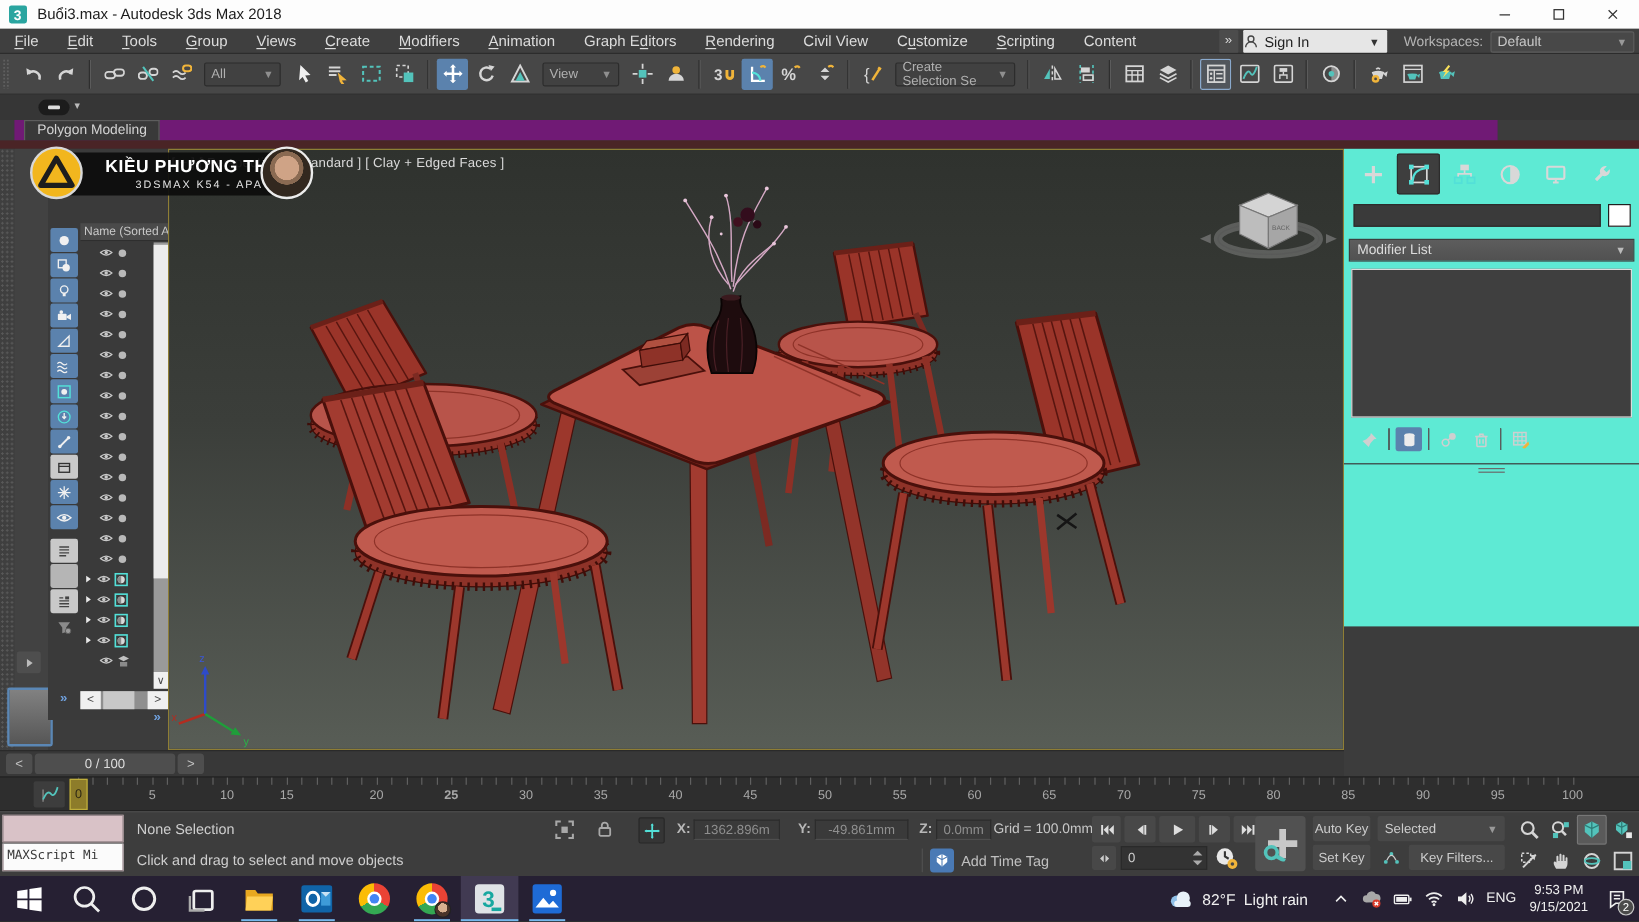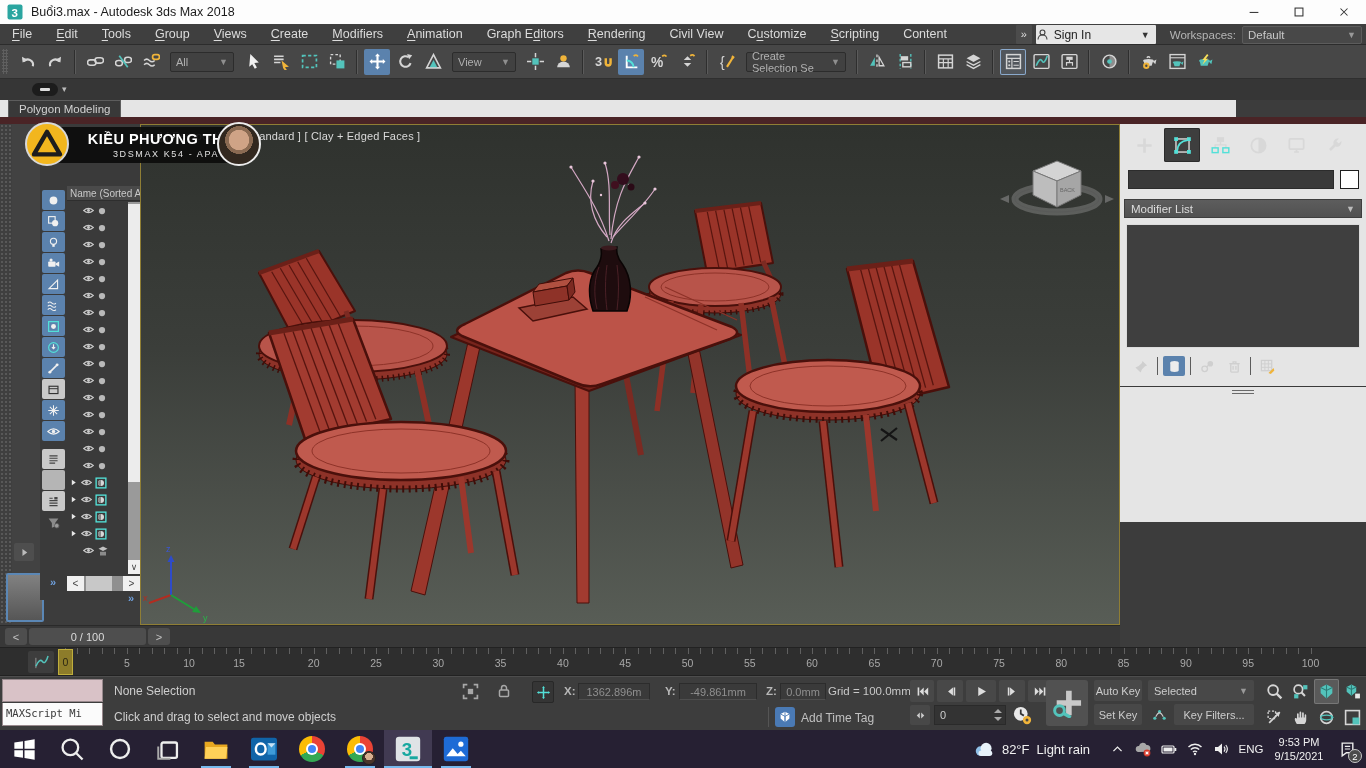--- a/index.html
+++ b/index.html
@@ -39,21 +39,21 @@
 .tdd{height:20px;background:#414141;border:1px solid #2c2c2c;border-radius:2px;color:#b0b0b0;font-size:11px;display:flex;align-items:center;padding:0 5px;margin:0 4px;flex:0 0 auto}
 .tdd .arr{color:#8f8f8f;font-size:9px;margin-left:auto}
 
 
 #ribbon-tabs{position:absolute;left:0;top:79px;width:1366px;height:21px;background:#363636;display:flex;align-items:flex-end;padding-left:18px}
 .rtab{padding:0 18px;font-size:12px;color:#9a9a9a;line-height:20px;height:20px}
 .rtab.active{background:#4d4d4d;color:#e6e6e6;border:1px solid #5a5a5a;border-bottom:none;border-radius:2px 2px 0 0}
 #ribbon-oval{margin-left:14px;margin-bottom:4px;width:26px;height:13px;background:#1c1c1c;border-radius:7px;display:flex;align-items:center;justify-content:center}
 #ribbon-oval::after{content:"";width:10px;height:3px;background:#ddd;border-radius:1px}
 #ribbon-oval-arrow{color:#bbb;font-size:9px;margin-left:4px;margin-bottom:6px}
-#ribbon-sub{position:absolute;left:0;top:100px;width:1236px;height:17px;background:#e5e5e5}
+#ribbon-sub{position:absolute;left:12px;top:100px;width:1236px;height:17px;background:#701a75}
 #polygon-modeling{position:absolute;left:8px;top:0;height:17px;background:#393939;border:1px solid #5d5d5d;border-bottom:none;padding:0 10px;font-size:11.5px;color:#d2d2d2;line-height:16px}
 #ribbon-strip{position:absolute;left:0;top:117px;width:1366px;height:7px;background:#4a2426}
 
 
 #leftgrip{position:absolute;left:0;top:124px;width:12px;height:501px;background:#3f3f3f;
  background-image:radial-gradient(#585858 1px,transparent 1.1px);background-size:4px 4px}
 #leftcol{position:absolute;left:12px;top:124px;width:28px;height:501px;background:#424242}
 #expand-btn{position:absolute;left:14px;top:543px;width:20px;height:18px;background:#4e4e4e;border-radius:2px;display:flex;align-items:center;justify-content:center}
 #layout-box{position:absolute;left:6px;top:573px;width:38px;height:49px;border:2px solid #5b87b5;border-radius:2px;background:linear-gradient(#818181,#565656)}
 .dock-chevron{position:absolute;color:#6fa0dd;font-size:11px;font-weight:bold;z-index:5}
@@ -84,21 +84,21 @@
 
 #watermark{position:absolute;left:25px;top:120px;width:240px;height:48px;z-index:40}
 #wm-bar{position:absolute;left:22px;top:7px;width:212px;height:36px;background:rgba(12,12,12,.92);border-radius:0 18px 18px 0;display:flex;flex-direction:column;align-items:center;justify-content:center;padding-left:26px}
 #wm-title{font-size:14.5px;font-weight:bold;color:#fff;letter-spacing:.5px;white-space:nowrap}
 #wm-sub{font-size:9px;color:#e2e2e2;letter-spacing:1.6px;margin-top:2px;white-space:nowrap}
 #wm-logo{position:absolute;left:0;top:2px;width:44px;height:44px;border-radius:50%;background:#f2b61e;border:2px solid #d8d8d8;display:flex;align-items:center;justify-content:center}
 #wm-avatar{position:absolute;left:192px;top:2px;width:44px;height:44px;border-radius:50%;border:2px solid #ececec;
  background:radial-gradient(circle at 50% 40%,#cfa386 0 32%,#8a6a52 33% 44%,#32281f 45% 100%)}
 
 
-#cmdpanel{position:absolute;left:1120px;top:124px;width:246px;height:398px;background:#e5e5e5}
+#cmdpanel{position:absolute;left:1120px;top:124px;width:246px;height:398px;background:#5eead4}
 #cp-tabs{position:absolute;left:6px;top:4px;display:flex;gap:2px}
 .cptab{width:36px;height:34px;display:flex;align-items:center;justify-content:center;color:#d8d8d8;border-radius:2px}
 .cptab.active{background:#3e3e3e;box-shadow:inset 0 0 0 1px #2c2c2c}
 #cp-name{position:absolute;left:8px;top:46px;width:206px;height:19px;background:#3a3a3a;border:1px solid #2c2c2c}
 #cp-swatch{position:absolute;left:220px;top:46px;width:19px;height:19px;border:1px solid #1f1f1f}
 #cp-modlist{position:absolute;left:4px;top:75px;width:238px;height:19px;background:linear-gradient(#5d5d5d,#515151);border:1px solid #3e3e3e;display:flex;align-items:center;padding:0 6px;font-size:11.5px;color:#dcdcdc;justify-content:space-between}
 #cp-modlist .arr{font-size:9px;color:#bbb}
 #cp-stack{position:absolute;left:6px;top:100px;width:234px;height:124px;background:#3f3f3f;border:1px solid #dcdcdc}
 #cp-stackbtns{position:absolute;left:10px;top:232px;display:flex;align-items:center;gap:5px}
 .spbtn{width:22px;height:20px;display:flex;align-items:center;justify-content:center;color:#cfcfcf;border-radius:2px}
@@ -1274,21 +1274,21 @@
         <div class="rtick" style="left: 218.32px;"></div>
         <div class="rtick" style="left: 230.78px;"></div>
         <div class="rtick" style="left: 243.24px;"></div>
         <div class="rtick" style="left: 255.7px;"></div>
         <div class="rlabel" style="left: 255.7px;">20</div>
         <div class="rtick" style="left: 268.16px;"></div>
         <div class="rtick" style="left: 280.62px;"></div>
         <div class="rtick" style="left: 293.08px;"></div>
         <div class="rtick" style="left: 305.54px;"></div>
         <div class="rtick" style="left: 318px;"></div>
-        <div class="rlabel" style="left: 318px;">25</div>
+        <div class="rlabel" style="left: 318px; font-weight: bold;">25</div>
         <div class="rtick" style="left: 330.46px;"></div>
         <div class="rtick" style="left: 342.92px;"></div>
         <div class="rtick" style="left: 355.38px;"></div>
         <div class="rtick" style="left: 367.84px;"></div>
         <div class="rtick" style="left: 380.3px;"></div>
         <div class="rlabel" style="left: 380.3px;">30</div>
         <div class="rtick" style="left: 392.76px;"></div>
         <div class="rtick" style="left: 405.22px;"></div>
         <div class="rtick" style="left: 417.68px;"></div>
         <div class="rtick" style="left: 430.14px;"></div>

